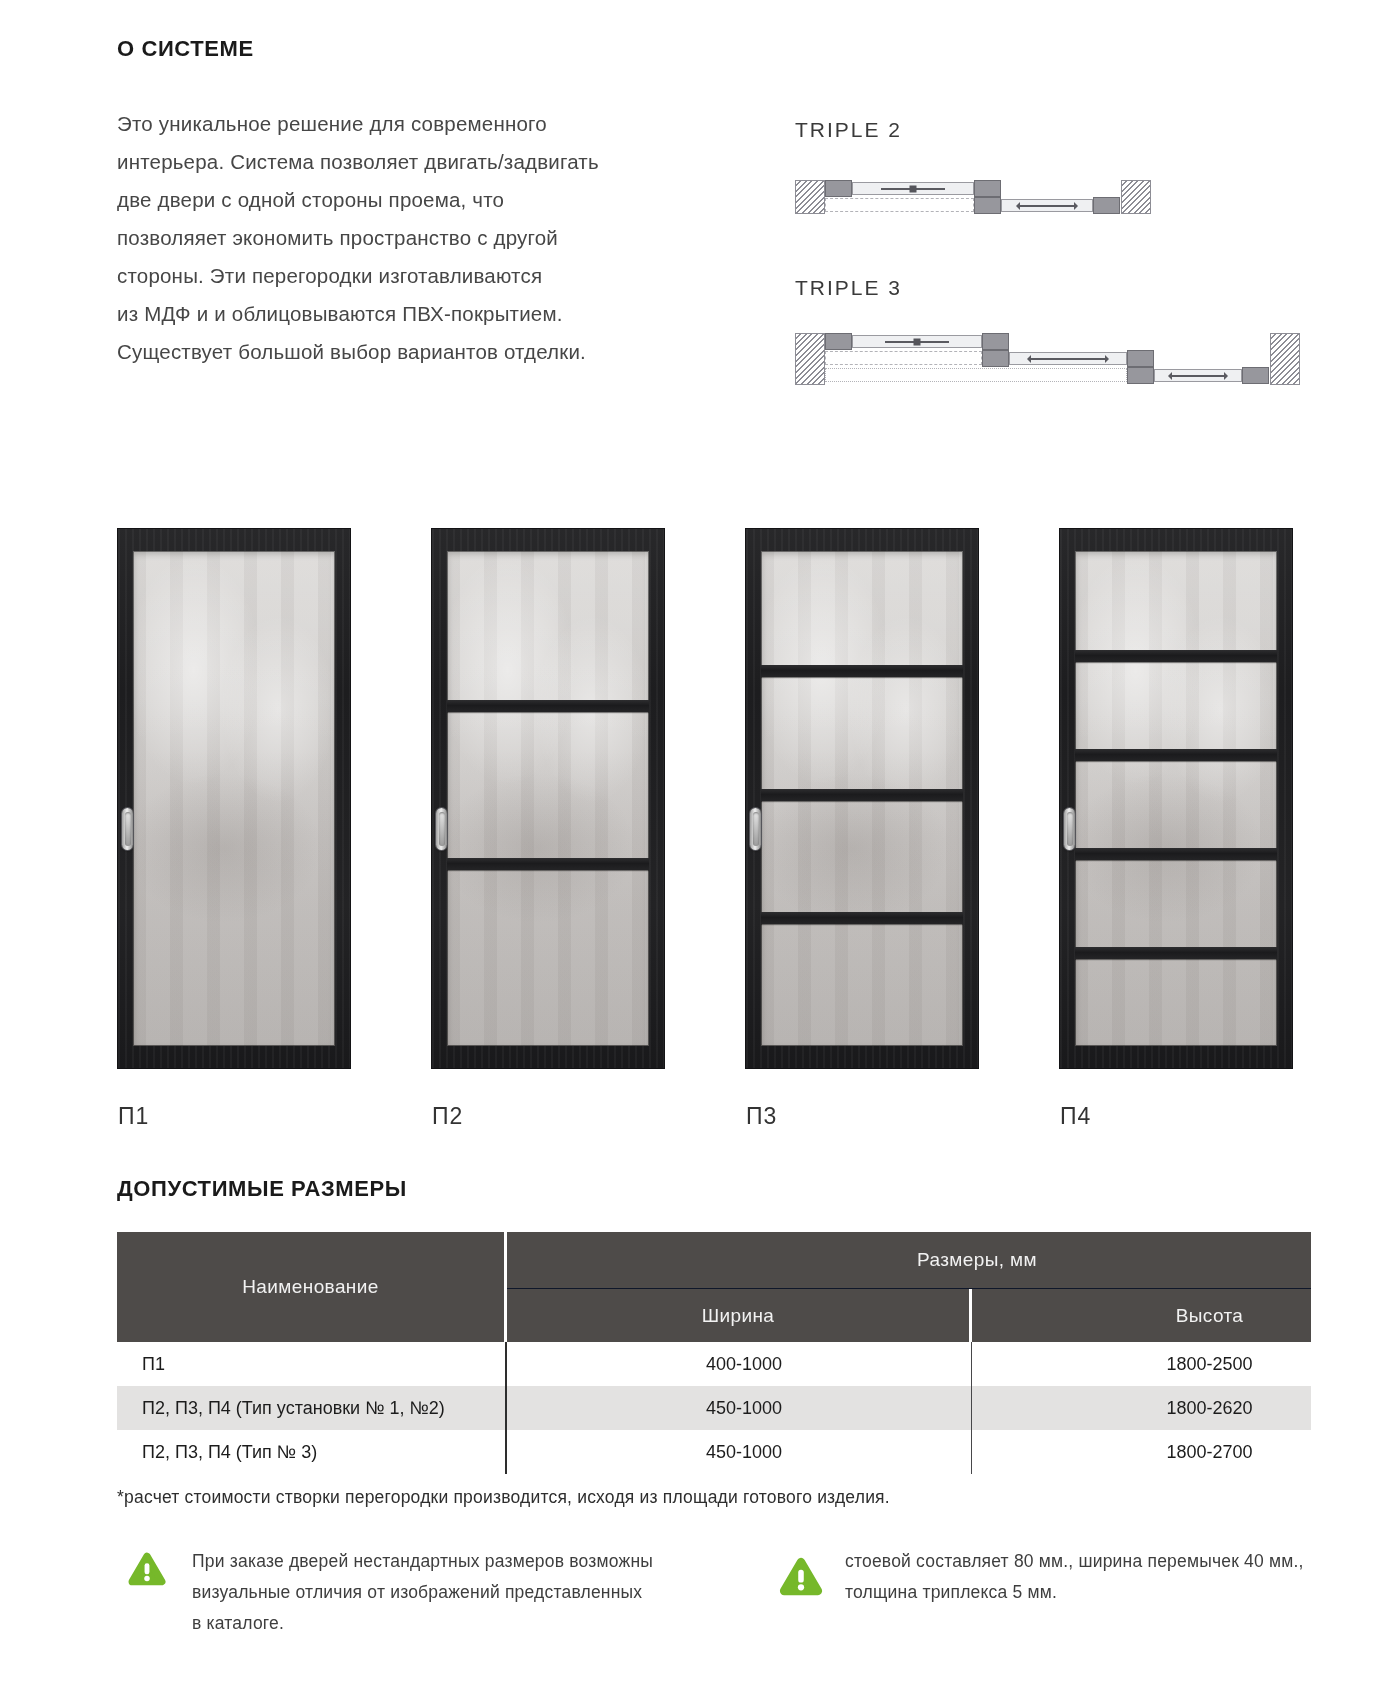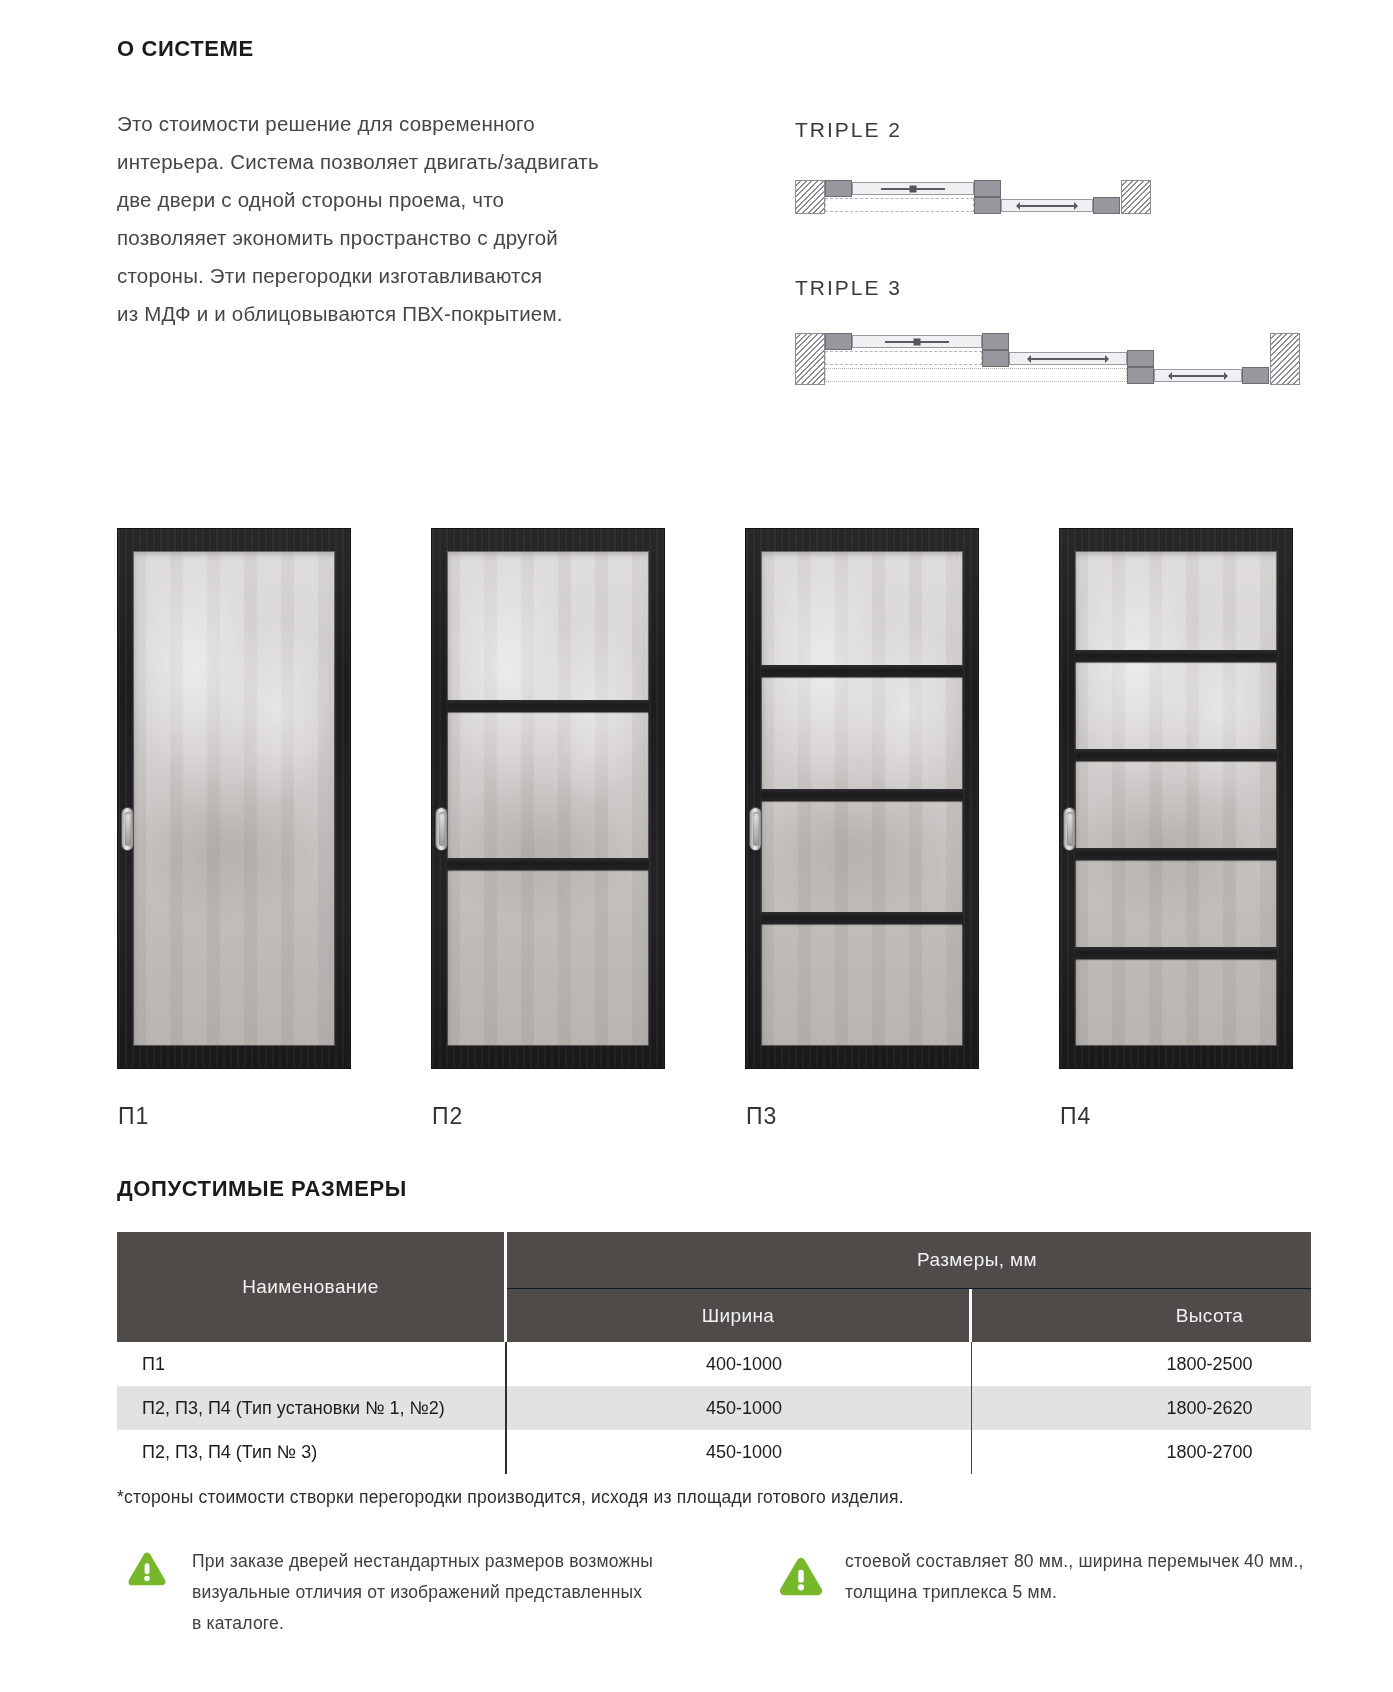--- a/index.html
+++ b/index.html
@@ -147,26 +147,27 @@
   #note-right-text { left:763px; top:1546px; width:540px; }
 </style>
 </head>
 <body>
 
 <div class="page">
 
   <div id="about-title" class="h-main">О СИСТЕМЕ</div>
 
   <div id="about-paragraph">
-      <div>Это стоимости решение для современного</div>
+      <div>Это уникальное решение для современного</div>
       <div>интерьера. Система позволяет двигать/задвигать</div>
       <div>две двери с одной стороны проема, что</div>
       <div>позволяяет экономить пространство с другой</div>
       <div>стороны. Эти перегородки изготавливаются</div>
       <div>из МДФ и и облицовываются ПВХ-покрытием.</div>
+      <div>Существует большой выбор вариантов отделки.</div>
     </div>
 
   <div id="triple2-label" class="triple-label">TRIPLE 2</div>
 
   <div id="diagram-triple2" class="diagram">
     <div class="dwall" style="left:0;top:2px;width:30px;height:34px;"></div>
     <div class="dblock" style="left:30px;top:2px;width:27px;height:17px;"></div>
     <div class="dpanel" style="left:57px;top:4px;width:122px;height:13px;">
         <span class="dmark"></span>
       </div>
@@ -264,21 +265,21 @@
 
   <div class="td td-name alt">П2, П3, П4 (Тип установки № 1, №2)</div>
   <div class="td td-val td-w alt">450-1000</div>
   <div class="td td-val alt">1800-2620</div>
 
   <div class="td td-name">П2, П3, П4 (Тип № 3)</div>
   <div class="td td-val td-w">450-1000</div>
   <div class="td td-val">1800-2700</div>
 </div>
 
-  <div id="footnote">*стороны стоимости створки перегородки производится, исходя из площади готового изделия.</div>
+  <div id="footnote">*расчет стоимости створки перегородки производится, исходя из площади готового изделия.</div>
 
   <svg id="note-left-icon" class="warn-icon" viewBox="0 0 36 34">
     <polygon points="18,5 32,29 4,29" fill="#76b82a" stroke="#76b82a" stroke-width="7" stroke-linejoin="round"></polygon>
     <rect x="15.7" y="11.5" width="4.6" height="10.5" rx="2.2" fill="#ffffff"></rect>
     <circle cx="18" cy="26" r="2.6" fill="#ffffff"></circle>
   </svg>
   <div id="note-left-text" class="note-text">
       <div>При заказе дверей нестандартных размеров возможны</div>
       <div>визуальные отличия от изображений представленных</div>
       <div>в каталоге.</div>

